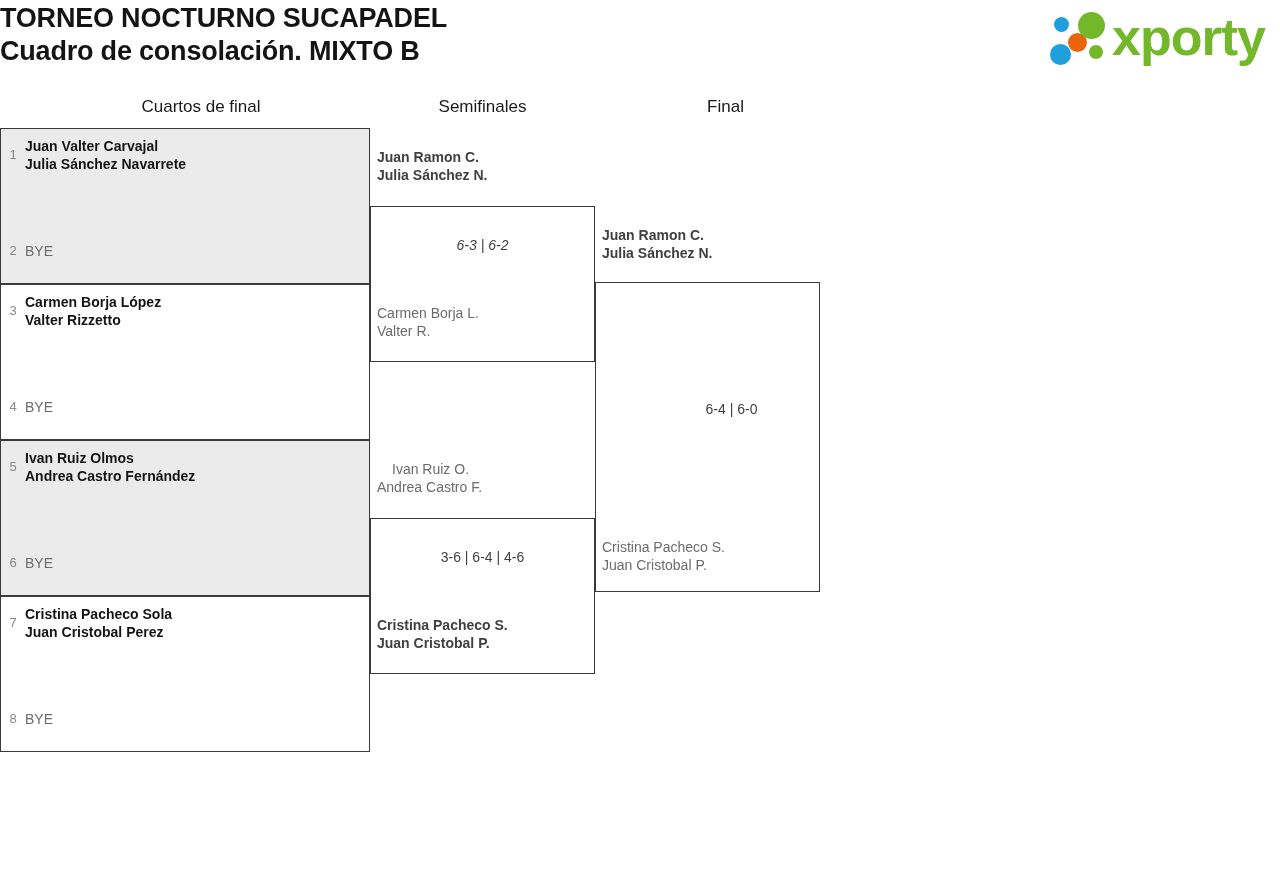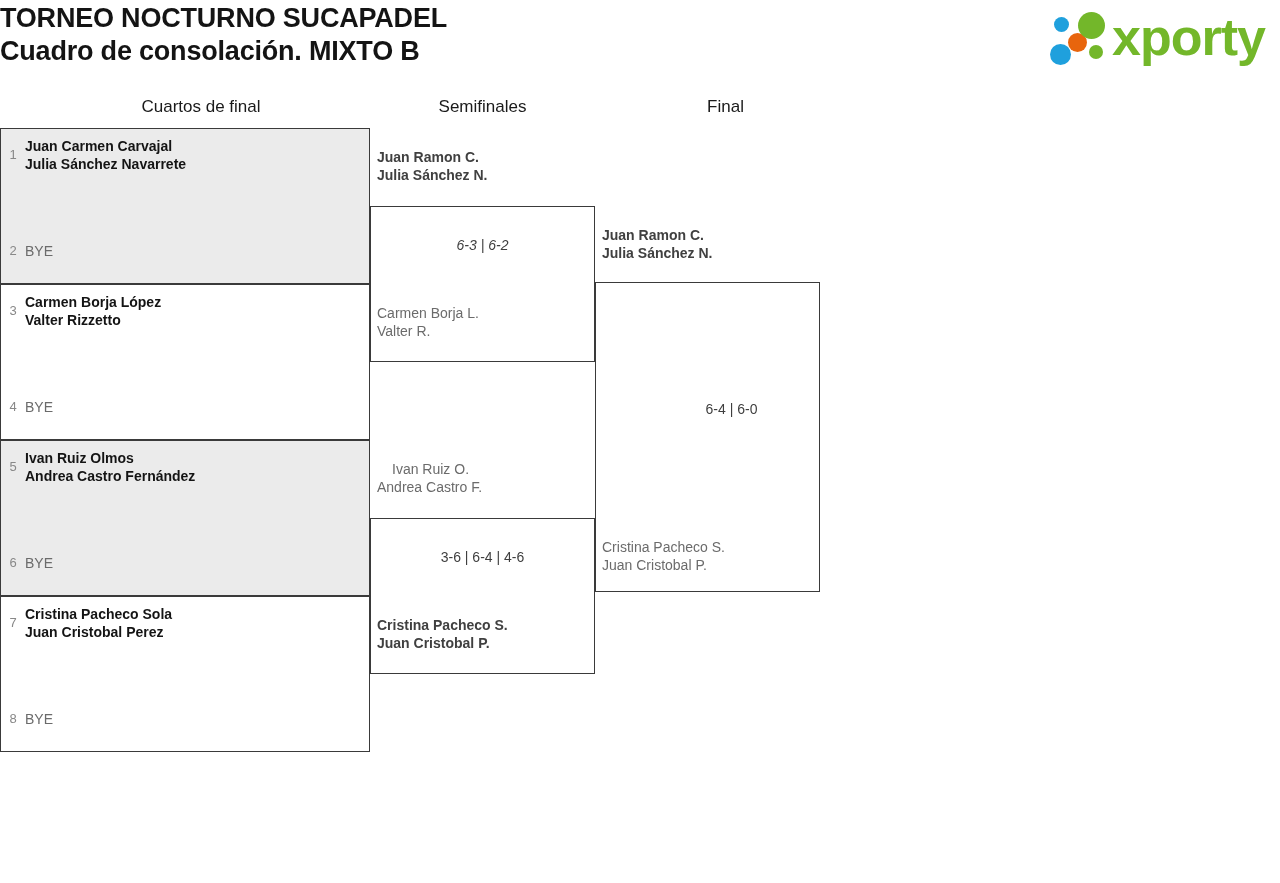--- a/index.html
+++ b/index.html
@@ -185,21 +185,21 @@
   <div class="round-header r0">Cuartos de final</div>
   <div class="round-header r1">Semifinales</div>
   <div class="round-header r2">Final</div>
 
   <div class="bracket">
 
     <div class="qf-block shaded" style="top:0px;">
       <div class="slot top winner">
         <div class="seed">1</div>
         <div class="names">
-          <div class="nm">Juan Carmen Carvajal</div>
+          <div class="nm">Juan Valter Carvajal</div>
           <div class="nm">Julia Sánchez Navarrete</div>
         </div>
       </div>
       <div class="slot bottom">
         <div class="seed">2</div>
         <div class="bye">BYE</div>
       </div>
     </div>
 
     <div class="qf-block" style="top:156px;">

